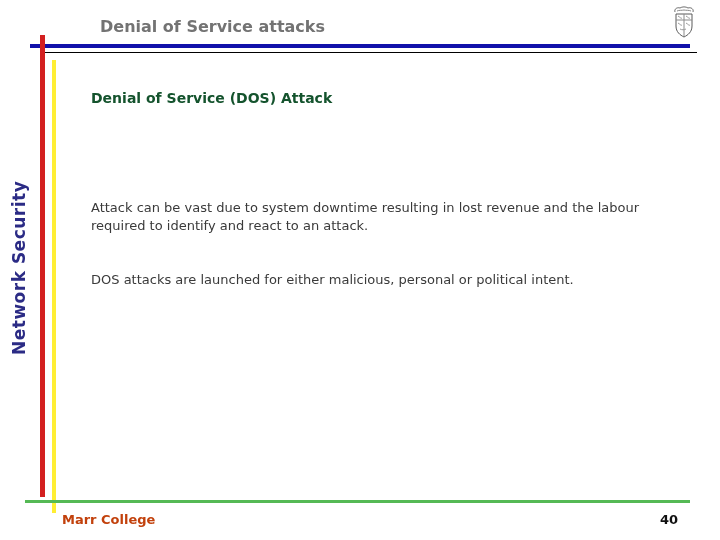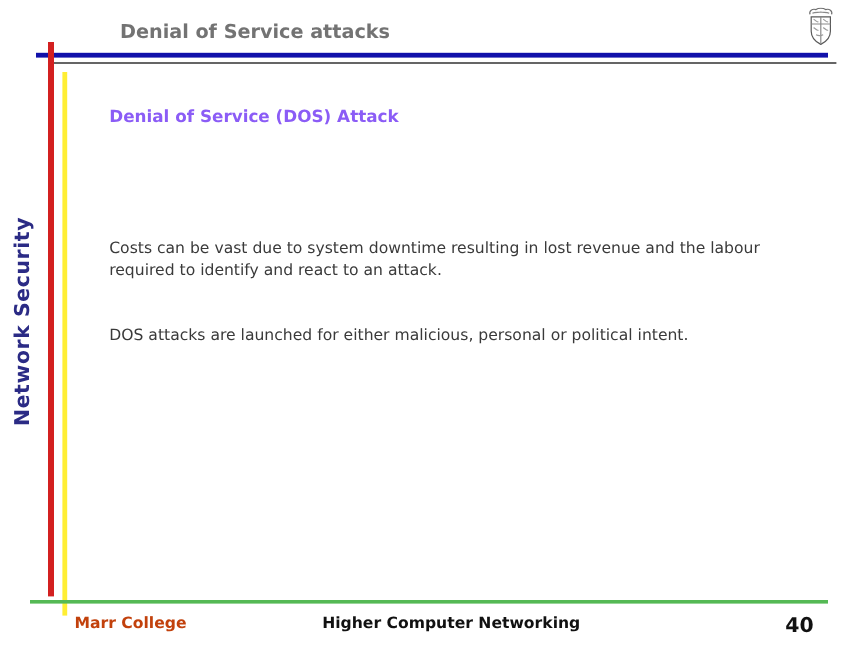--- a/index.html
+++ b/index.html
@@ -81,21 +81,21 @@
     white-space: nowrap;
   }
 
   
   .content-heading {
     position: absolute;
     left: 91px;
     top: 90px;
     font-size: 14px;
     font-weight: bold;
-    color: #8b5cf6;
+    color: #14532d;
     white-space: nowrap;
   }
   .para {
     position: absolute;
     left: 91px;
     width: 560px;
     font-size: 13px;
     line-height: 18px;
     color: #3a3a3a;
   }
@@ -130,21 +130,21 @@
     text-align: center;
     font-size: 13px;
     font-weight: bold;
     color: #111111;
     white-space: nowrap;
   }
   .footer-page {
     position: absolute;
     right: 42px;
     top: 512px;
-    font-size: 17px;
+    font-size: 13px;
     font-weight: bold;
     color: #111111;
     white-space: nowrap;
   }
 </style>
 </head>
 <body>
 
 <div class="slide">
 
@@ -169,22 +169,21 @@
   <div class="rule-black"></div>
 
   <div class="vline-red"></div>
   <div class="vline-yellow"></div>
 
   <div class="sidebar-label">Network Security</div>
 
   <div class="content-heading">Denial of Service (DOS) Attack</div>
 
 
-  <div class="para para-2">Costs can be vast due to system downtime resulting in lost revenue and the labour required to identify and react to an attack.</div>
+  <div class="para para-2">Attack can be vast due to system downtime resulting in lost revenue and the labour required to identify and react to an attack.</div>
 
   <div class="para para-3">DOS attacks are launched for either malicious, personal or political intent.</div>
 
   <div class="rule-green"></div>
   <div class="footer-left">Marr College</div>
-  <div class="footer-center">Higher Computer Networking</div>
   <div class="footer-page">40</div>
 
 </div>
 
 </body></html>

